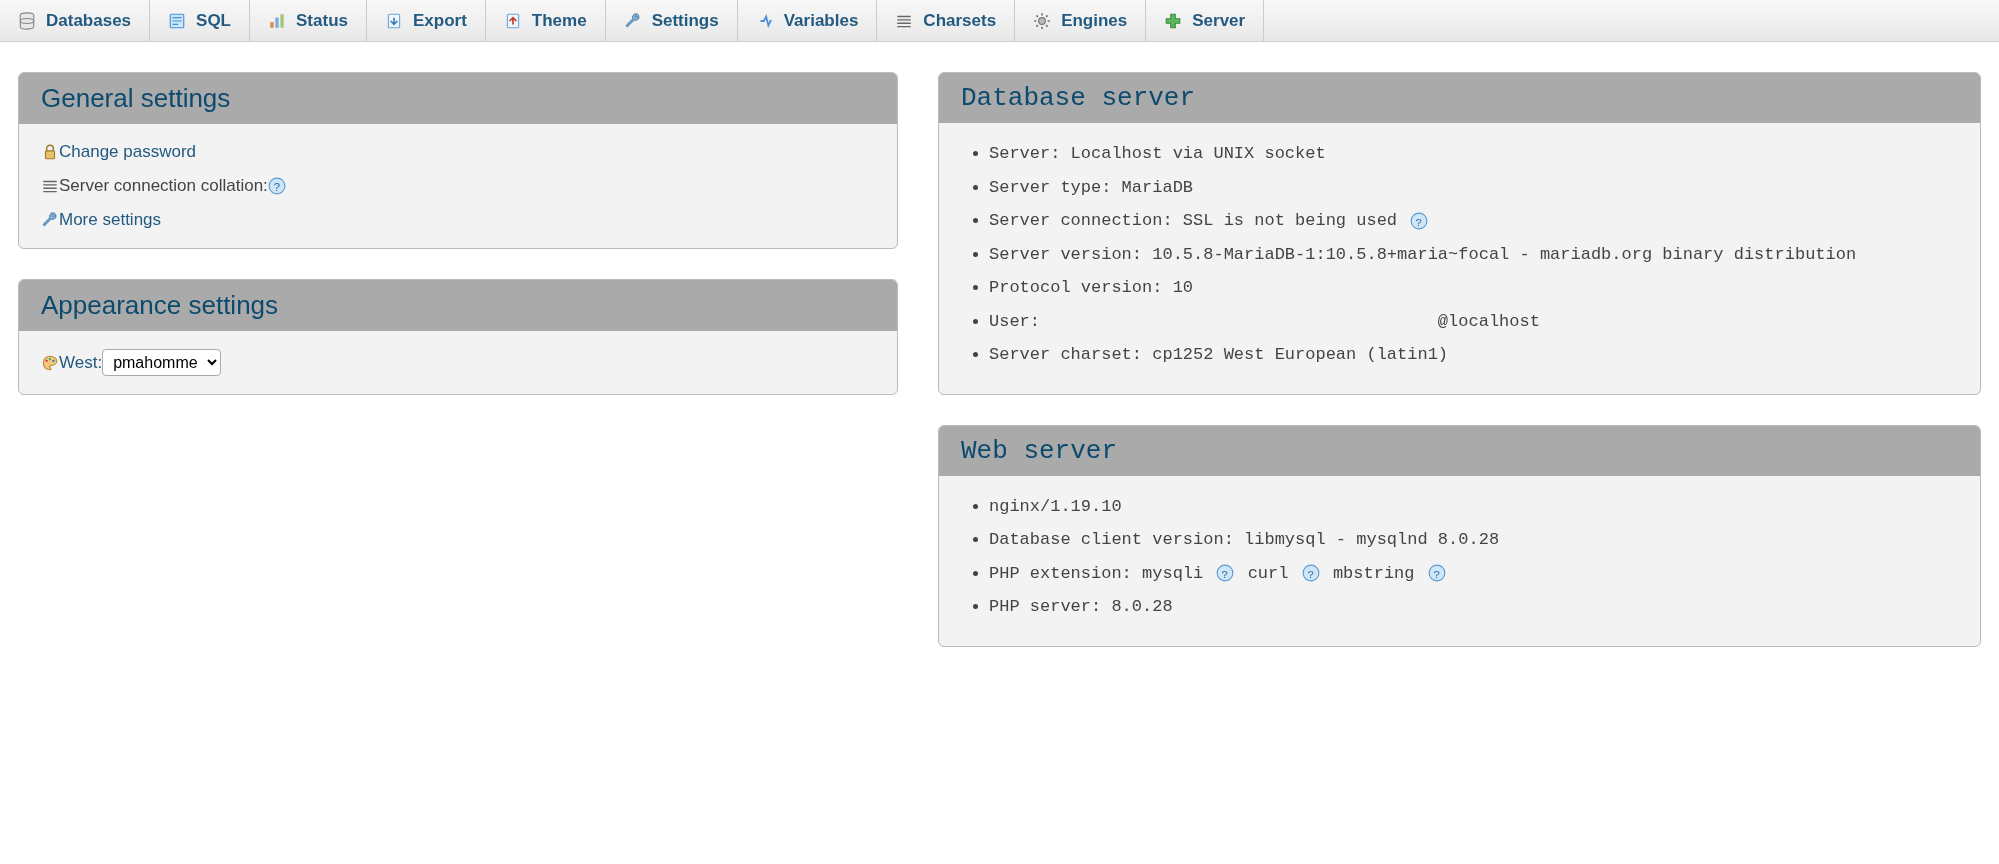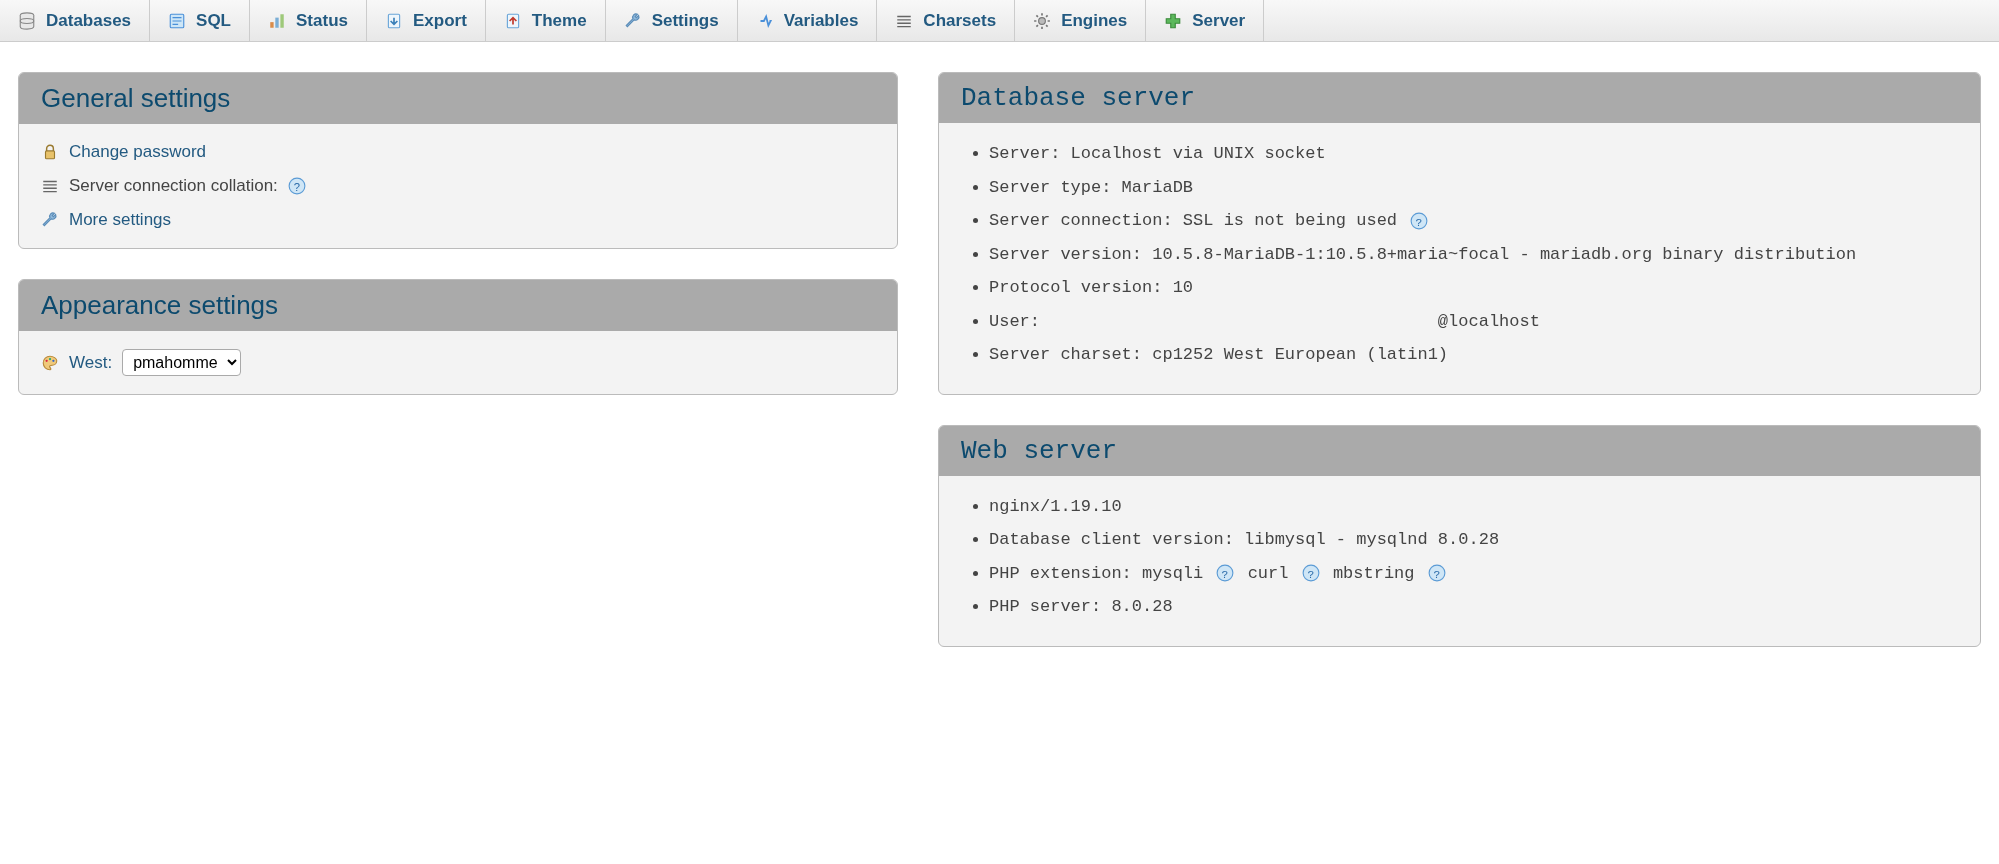--- a/index.html
+++ b/index.html
@@ -51,21 +51,20 @@
     color: #0c4a6e;
     font-size: 26px;
     padding: 10px 22px;
   }
   .panel-body {
     padding: 18px 22px;
   }
   .row {
     display: flex;
     align-items: center;
-    gap: 10px;
     margin-bottom: 14px;
   }
   .row:last-child { margin-bottom: 0; }
   a.link {
     color: #235a81;
     text-decoration: none;
     cursor: pointer;
   }
   .small-icon {
     width: 18px; height: 18px; display: inline-block;

